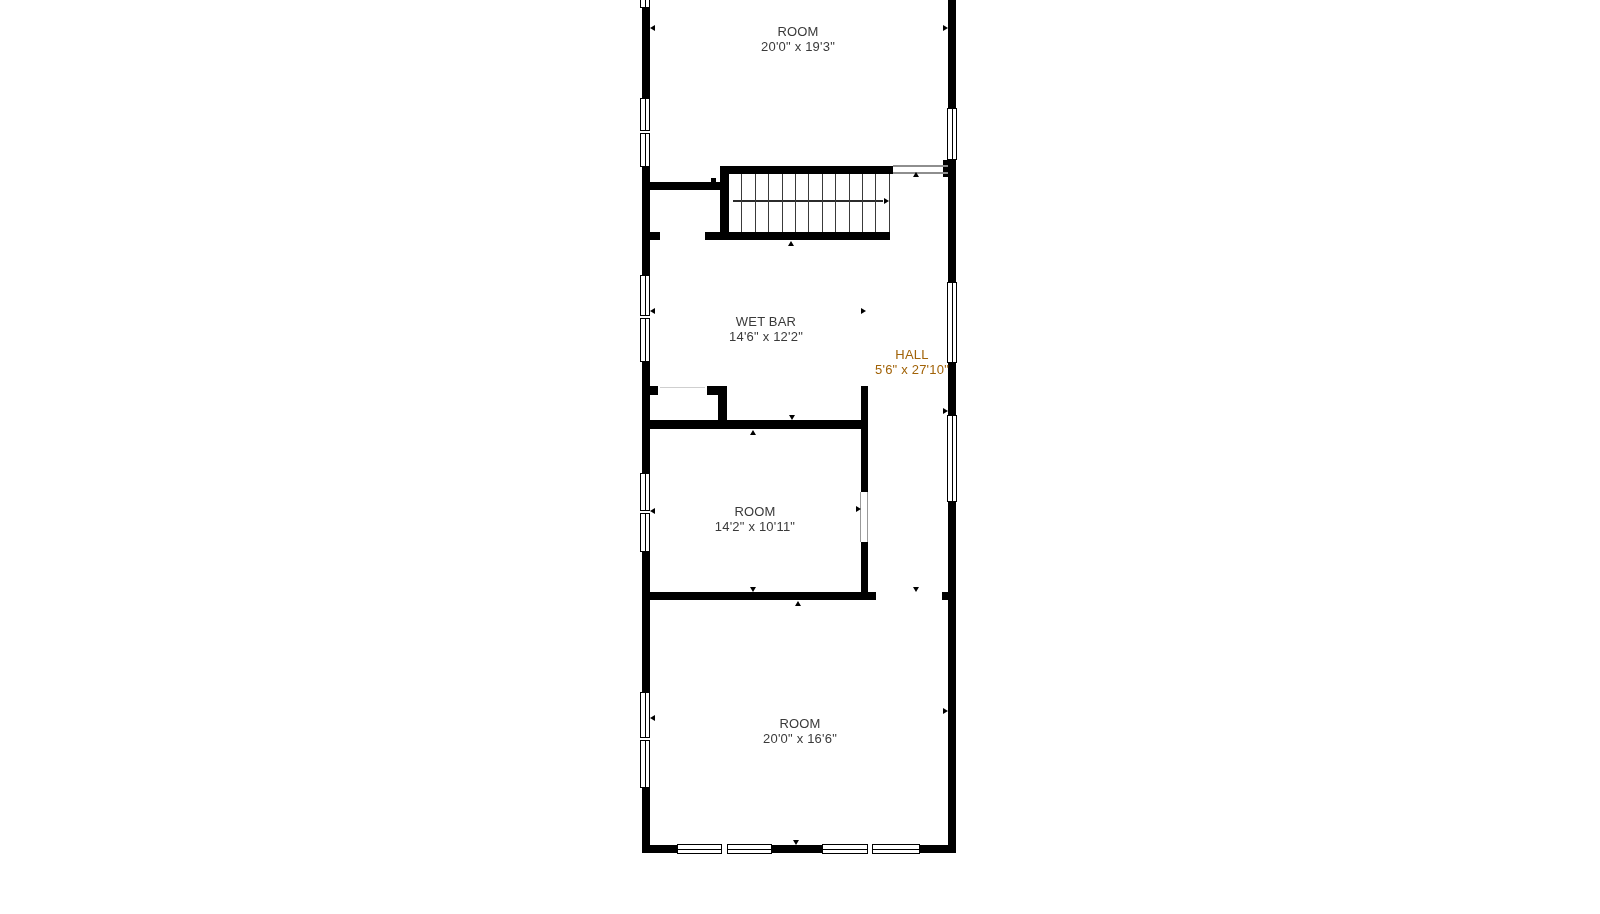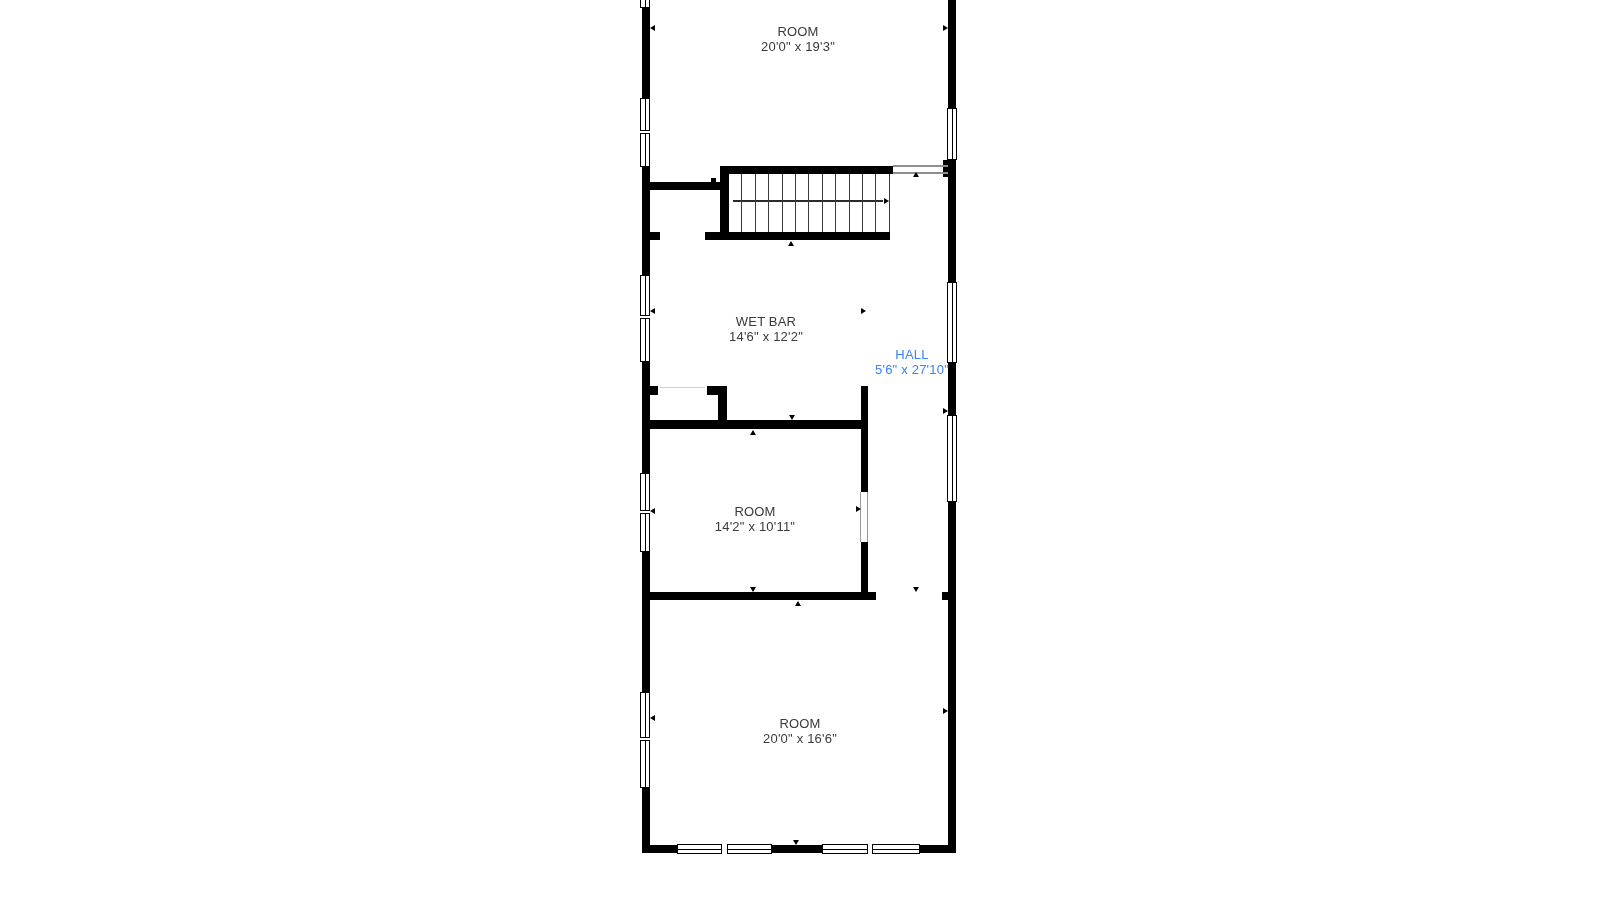--- a/index.html
+++ b/index.html
@@ -129,21 +129,21 @@
     </div>
 
   <div class="room-label" style="left: 798px; top: 39px; color: rgb(58, 58, 58);">
     <span class="room-name">ROOM</span>
     <span class="room-dims">20'0" x 19'3"</span>
   </div>
   <div class="room-label" style="left: 766px; top: 329px; color: rgb(58, 58, 58);">
     <span class="room-name">WET BAR</span>
     <span class="room-dims">14'6" x 12'2"</span>
   </div>
-  <div class="room-label" style="left: 912px; top: 362px; color: #3b82f6;">
+  <div class="room-label" style="left: 912px; top: 362px; color: #a16207;">
     <span class="room-name">HALL</span>
     <span class="room-dims">5'6" x 27'10"</span>
   </div>
   <div class="room-label" style="left: 755px; top: 519px; color: rgb(58, 58, 58);">
     <span class="room-name">ROOM</span>
     <span class="room-dims">14'2" x 10'11"</span>
   </div>
   <div class="room-label" style="left: 800px; top: 731px; color: rgb(58, 58, 58);">
     <span class="room-name">ROOM</span>
     <span class="room-dims">20'0" x 16'6"</span>

